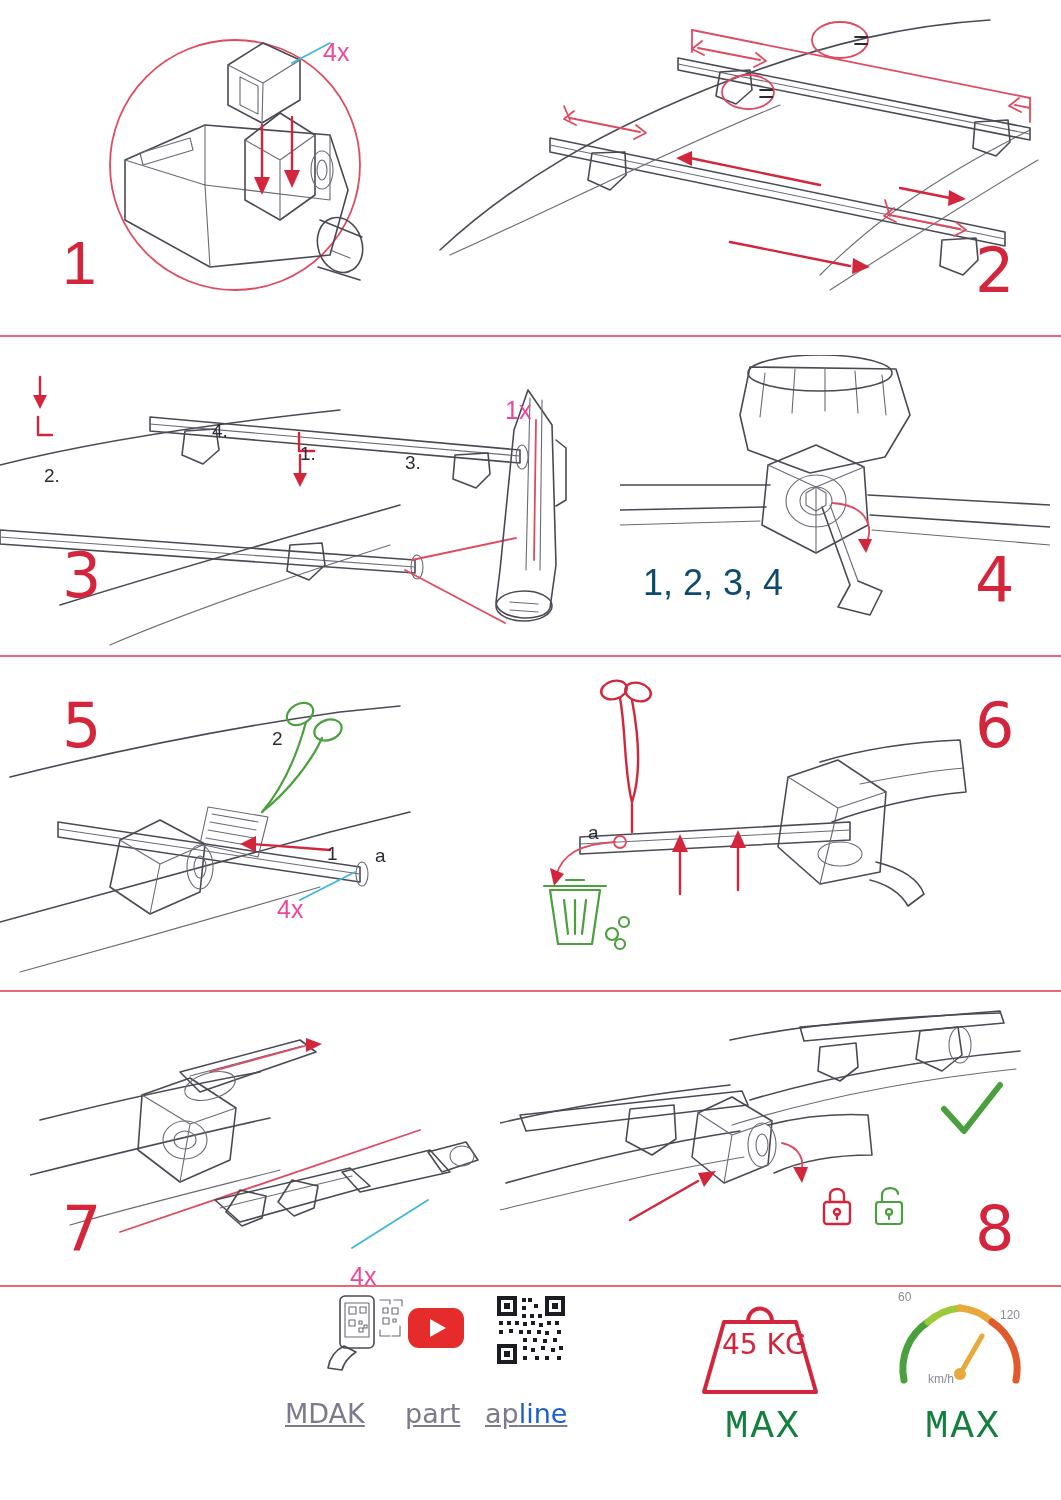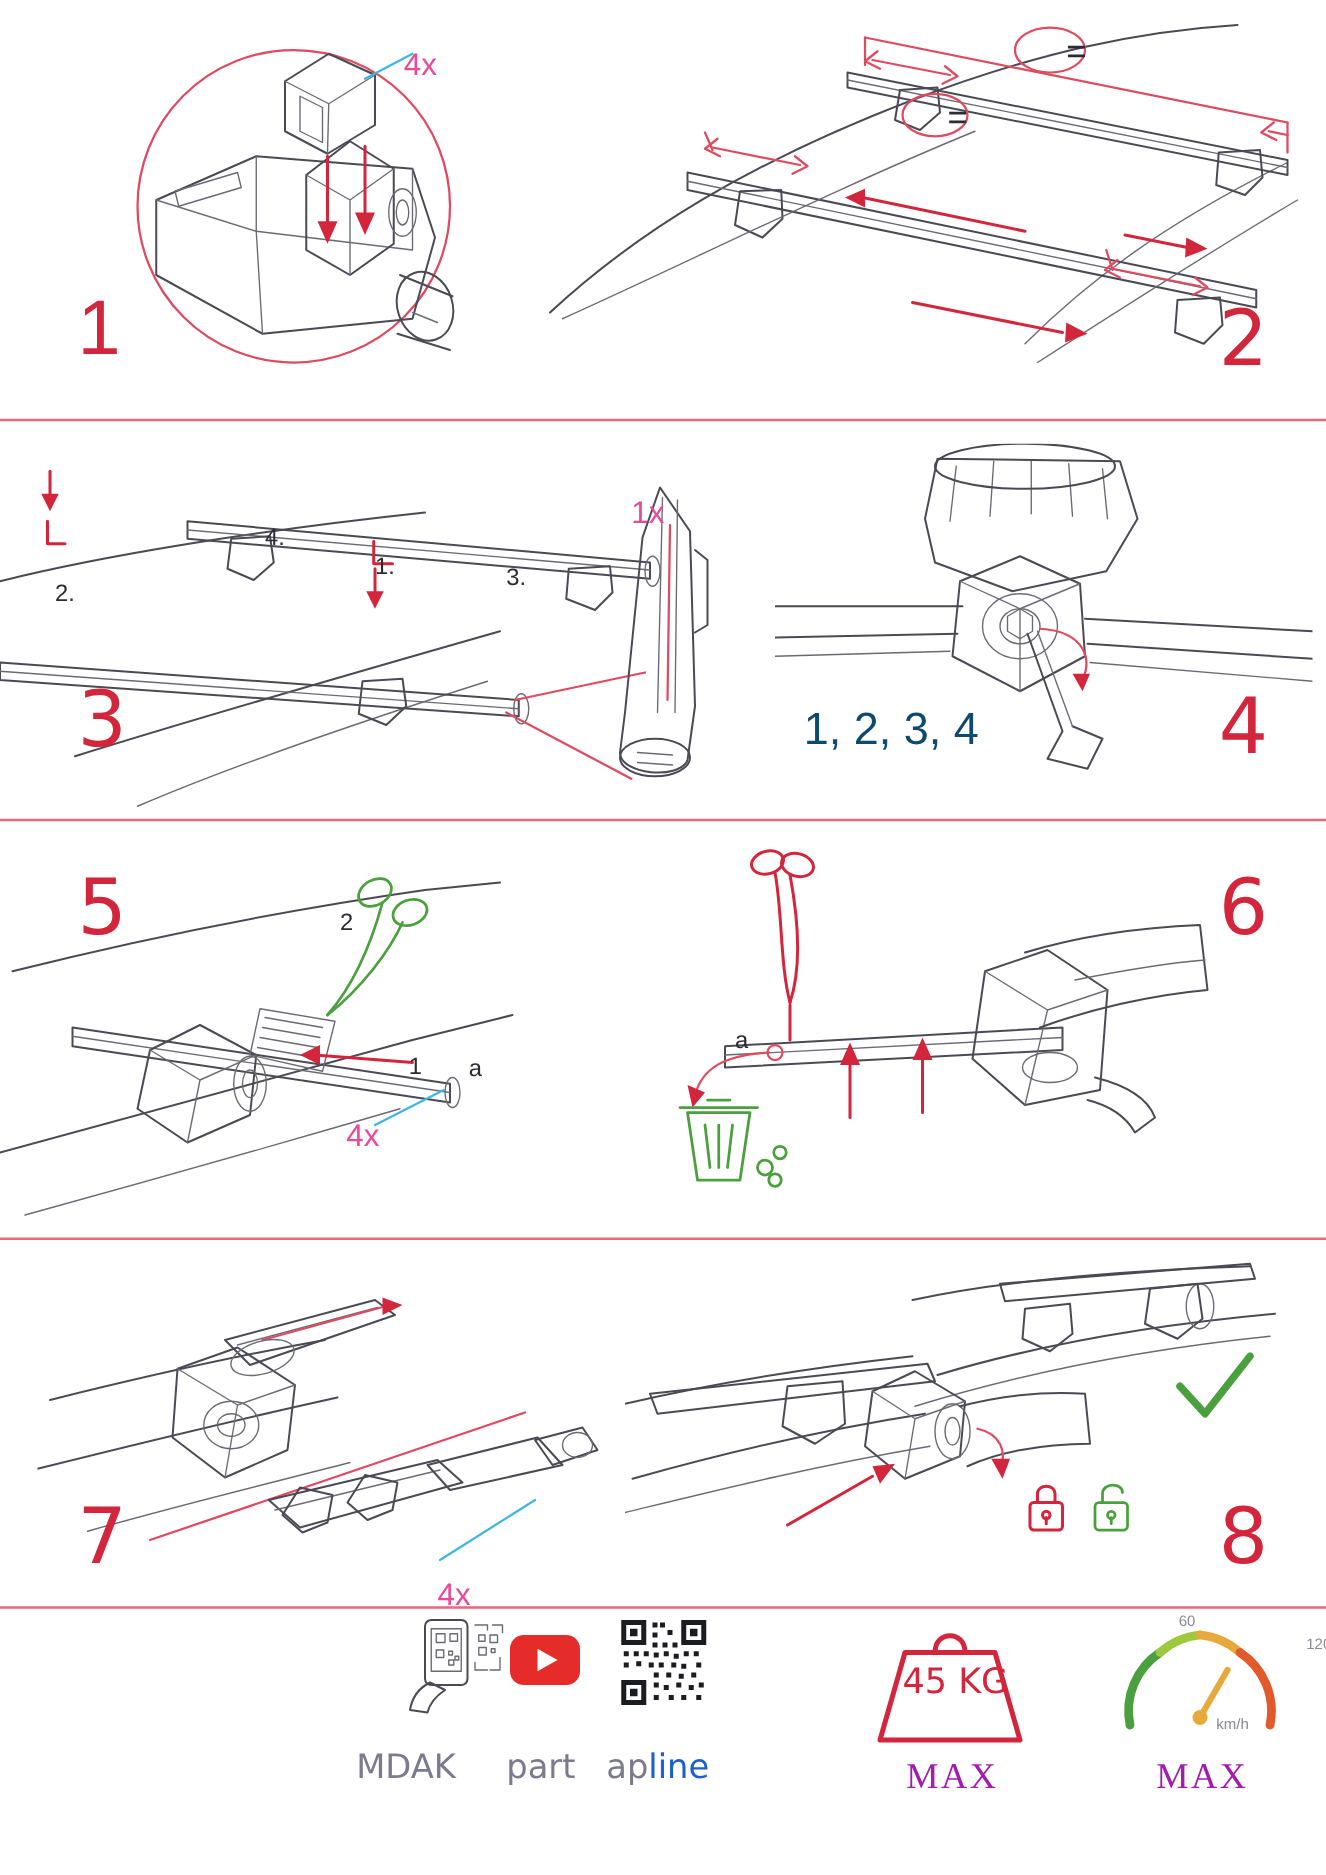--- a/index.html
+++ b/index.html
@@ -76,41 +76,41 @@
     font-size: 30px;
     color: #1b1b6e;
   }
   .brand-sub .accent { color: #d3263c; }
   .partner {
     position: absolute;
     font-family: "DejaVu Sans", sans-serif;
     font-size: 27px;
     color: #7b7b8c;
     top: 118px;
+    text-decoration: underline;
   }
   .partner .blue { color: #1b5fd0; }
   .max-label {
     position: absolute;
-    font-family: Liberation Serif, serif;
-    font-size: 29px;
-    color: #a21caf;
+    font-family: Liberation Mono, monospace;
+    font-size: 39px;
+    color: #15803d;
     letter-spacing: 2px;
   }
   .weight-text {
     position: absolute;
     font-family: "DejaVu Sans", sans-serif;
     font-size: 28px;
     color: #d3263c;
   }
   .speed-small {
     position: absolute;
     font-family: "Liberation Sans", sans-serif;
     font-size: 12px;
     color: #8a8a95;
-    margin-left: 45px;
   }
   svg { display: block; }
   .ln  { fill: none; stroke: #4a4a55; stroke-width: 1.6; stroke-linecap: round; stroke-linejoin: round; }
   .ln-thin { fill: none; stroke: #6a6a75; stroke-width: 1.1; stroke-linecap: round; stroke-linejoin: round; }
   .ln-red { fill: none; stroke: #e04a60; stroke-width: 1.8; stroke-linecap: round; stroke-linejoin: round; }
   .ln-red-b { fill: none; stroke: #d3263c; stroke-width: 2.4; stroke-linecap: round; stroke-linejoin: round; }
   .ln-blue { fill: none; stroke: #3fb6e0; stroke-width: 1.8; stroke-linecap: round; stroke-linejoin: round; }
   .ln-green { fill: none; stroke: #4aa03c; stroke-width: 2.2; stroke-linecap: round; stroke-linejoin: round; }
 </style>
 </head>

